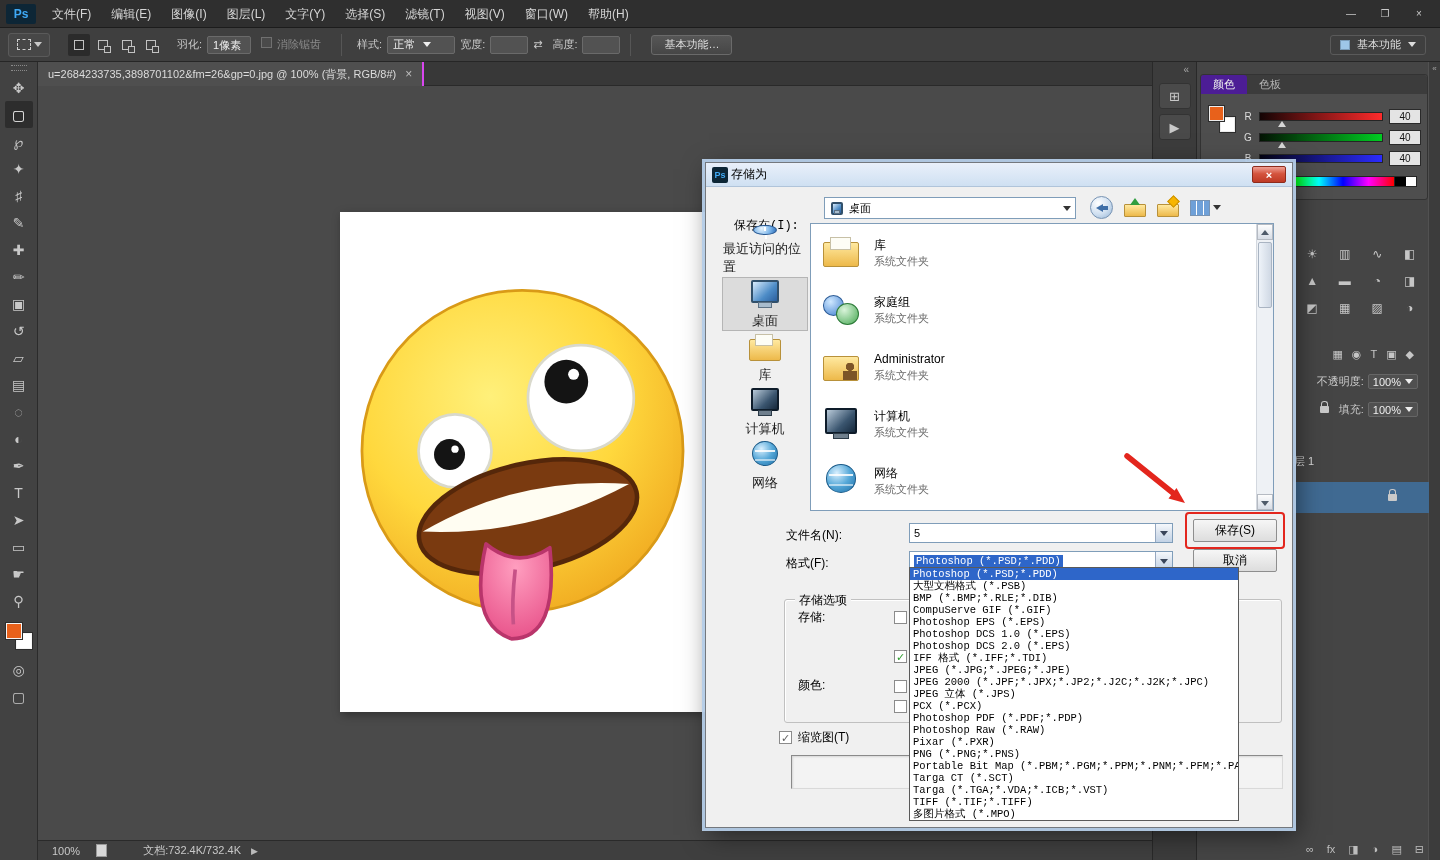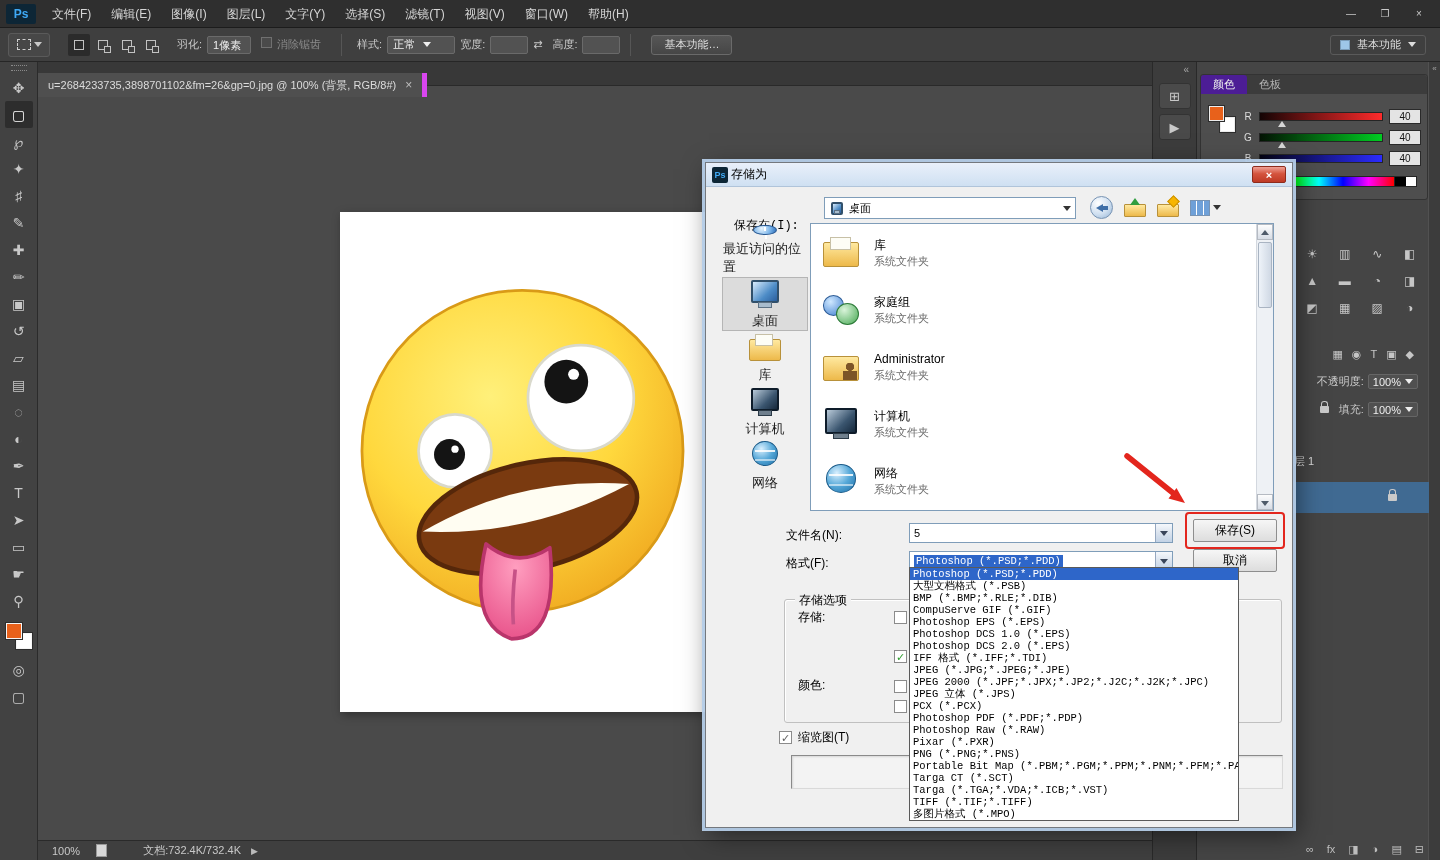--- a/index.html
+++ b/index.html
@@ -54,21 +54,21 @@
   .tool.selected .tool-glyph{color:#fff;}
   .swatches{position:relative;width:28px;height:28px;margin-top:8px;}
   .swatch-fg{position:absolute;left:1px;top:1px;width:16px;height:16px;background:#e8611b;border:1px solid #f5f5f5;box-shadow:0 0 0 1px #2d2d2d;z-index:2;}
   .swatch-bg{position:absolute;right:1px;bottom:1px;width:16px;height:16px;background:#ffffff;border:1px solid #f5f5f5;box-shadow:0 0 0 1px #2d2d2d;}
   .tool-extras{display:flex;flex-direction:column;margin-top:6px;}
 
   
   .tabbar{position:absolute;left:38px;top:62px;width:1114px;height:24px;background:#383838;
     border-bottom:1px solid #2a2a2a;display:flex;z-index:3;}
   .doc-tab{height:24px;display:flex;align-items:center;padding:0 10px;background:#4f4f4f;color:#dcdcdc;
-    font-size:11px;border-right:5px solid #d946ef;max-width:460px;white-space:nowrap;overflow:hidden;margin-top:11px;}
+    font-size:11px;border-right:2px solid #d946ef;max-width:460px;white-space:nowrap;overflow:hidden;}
   .tab-close{margin-left:9px;color:#bdbdbd;font-size:12px;}
 
   
   .canvas{position:absolute;left:38px;top:86px;width:1114px;height:754px;background:#4a4a4a;z-index:1;}
   .artboard{position:absolute;left:302px;top:126px;width:365px;height:500px;background:#ffffff;
     box-shadow:2px 3px 9px rgba(0,0,0,.35);}
   .artboard svg{position:absolute;left:0;top:62px;width:365px;height:374px;}
 
   
   .doc-status{position:absolute;left:38px;top:840px;width:1114px;height:20px;background:#3f3f3f;

